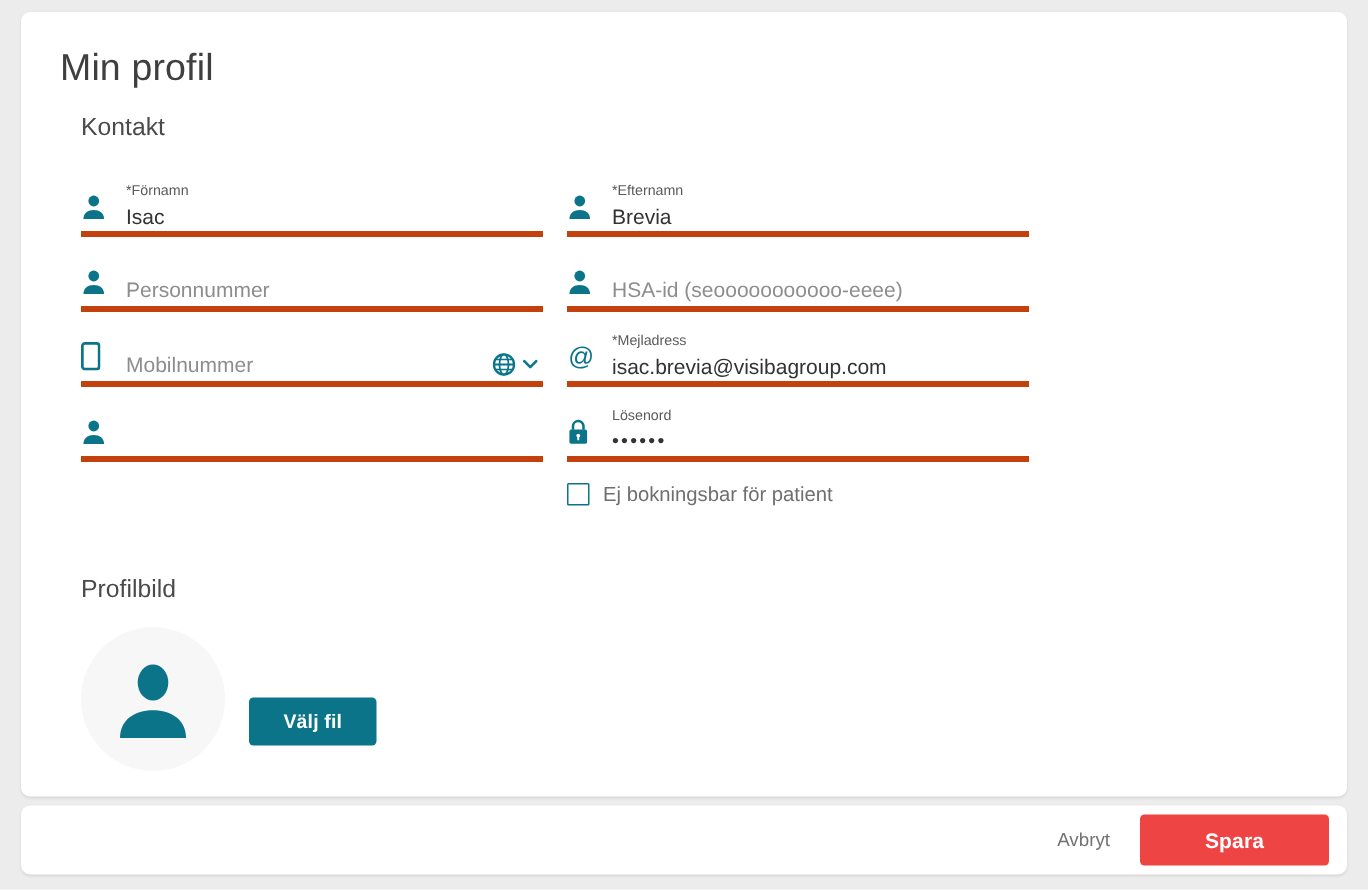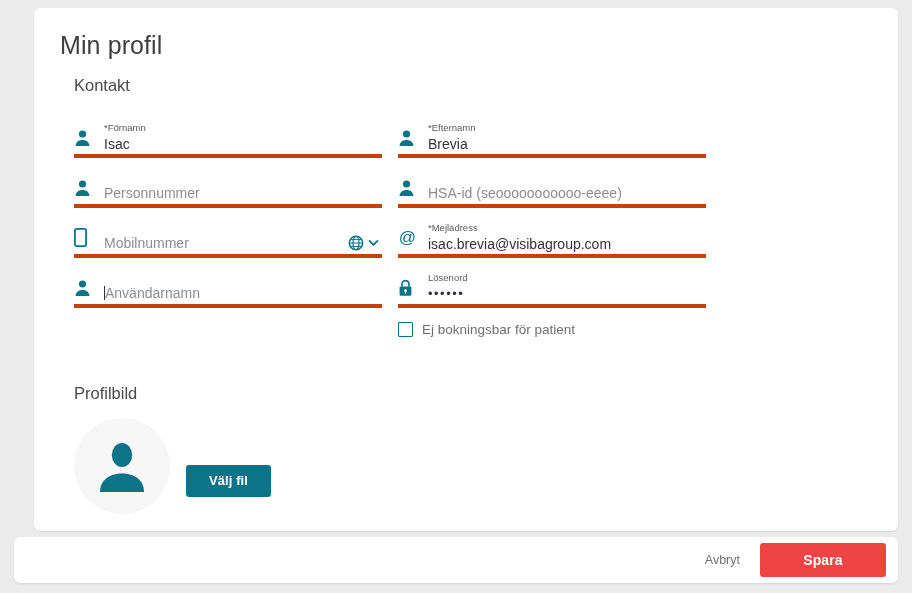--- a/index.html
+++ b/index.html
@@ -30,21 +30,20 @@
   }
 
   
   .card {
     background: #ffffff;
     border-radius: 6px;
     box-shadow: 0 1px 2px rgba(0,0,0,0.10);
     position: relative;
     flex: 1 1 auto;
     overflow: hidden;
-    margin-left: 20px;
   }
 
   .card-inner {
     padding: 16px 26px 0 26px;
   }
 
   .page-title {
     font-size: 25px;
     font-weight: 400;
     color: #3f3f3f;
@@ -350,23 +349,20 @@
           </div>
         </div>
 
         <div class="field no-label">
           <span class="field-icon">
             <svg width="17" height="18" viewBox="0 0 17 18">
                 <circle cx="8.5" cy="5" r="3.6" fill="#0b7489"></circle>
                 <path d="M1.6 17c0-3.9 3.1-6 6.9-6s6.9 2.1 6.9 6z" fill="#0b7489"></path>
               </svg>
           </span>
-          <div class="field-body">
-            <span class="field-value placeholder caret">Användarnamn</span>
-          </div>
         </div>
 
         <div class="field">
           <span class="field-icon">
             <svg width="15" height="18" viewBox="0 0 15 18">
                 <path d="M4 7.5V5.2a3.5 3.5 0 0 1 7 0V7.5" fill="none" stroke="#0b7489" stroke-width="1.7"></path>
                 <rect x="1.6" y="7.4" width="11.8" height="9.4" rx="1.2" fill="#0b7489"></rect>
                 <circle cx="7.5" cy="11.4" r="1.25" fill="#ffffff"></circle>
                 <rect x="6.85" y="11.6" width="1.3" height="2.9" fill="#ffffff"></rect>
               </svg>

